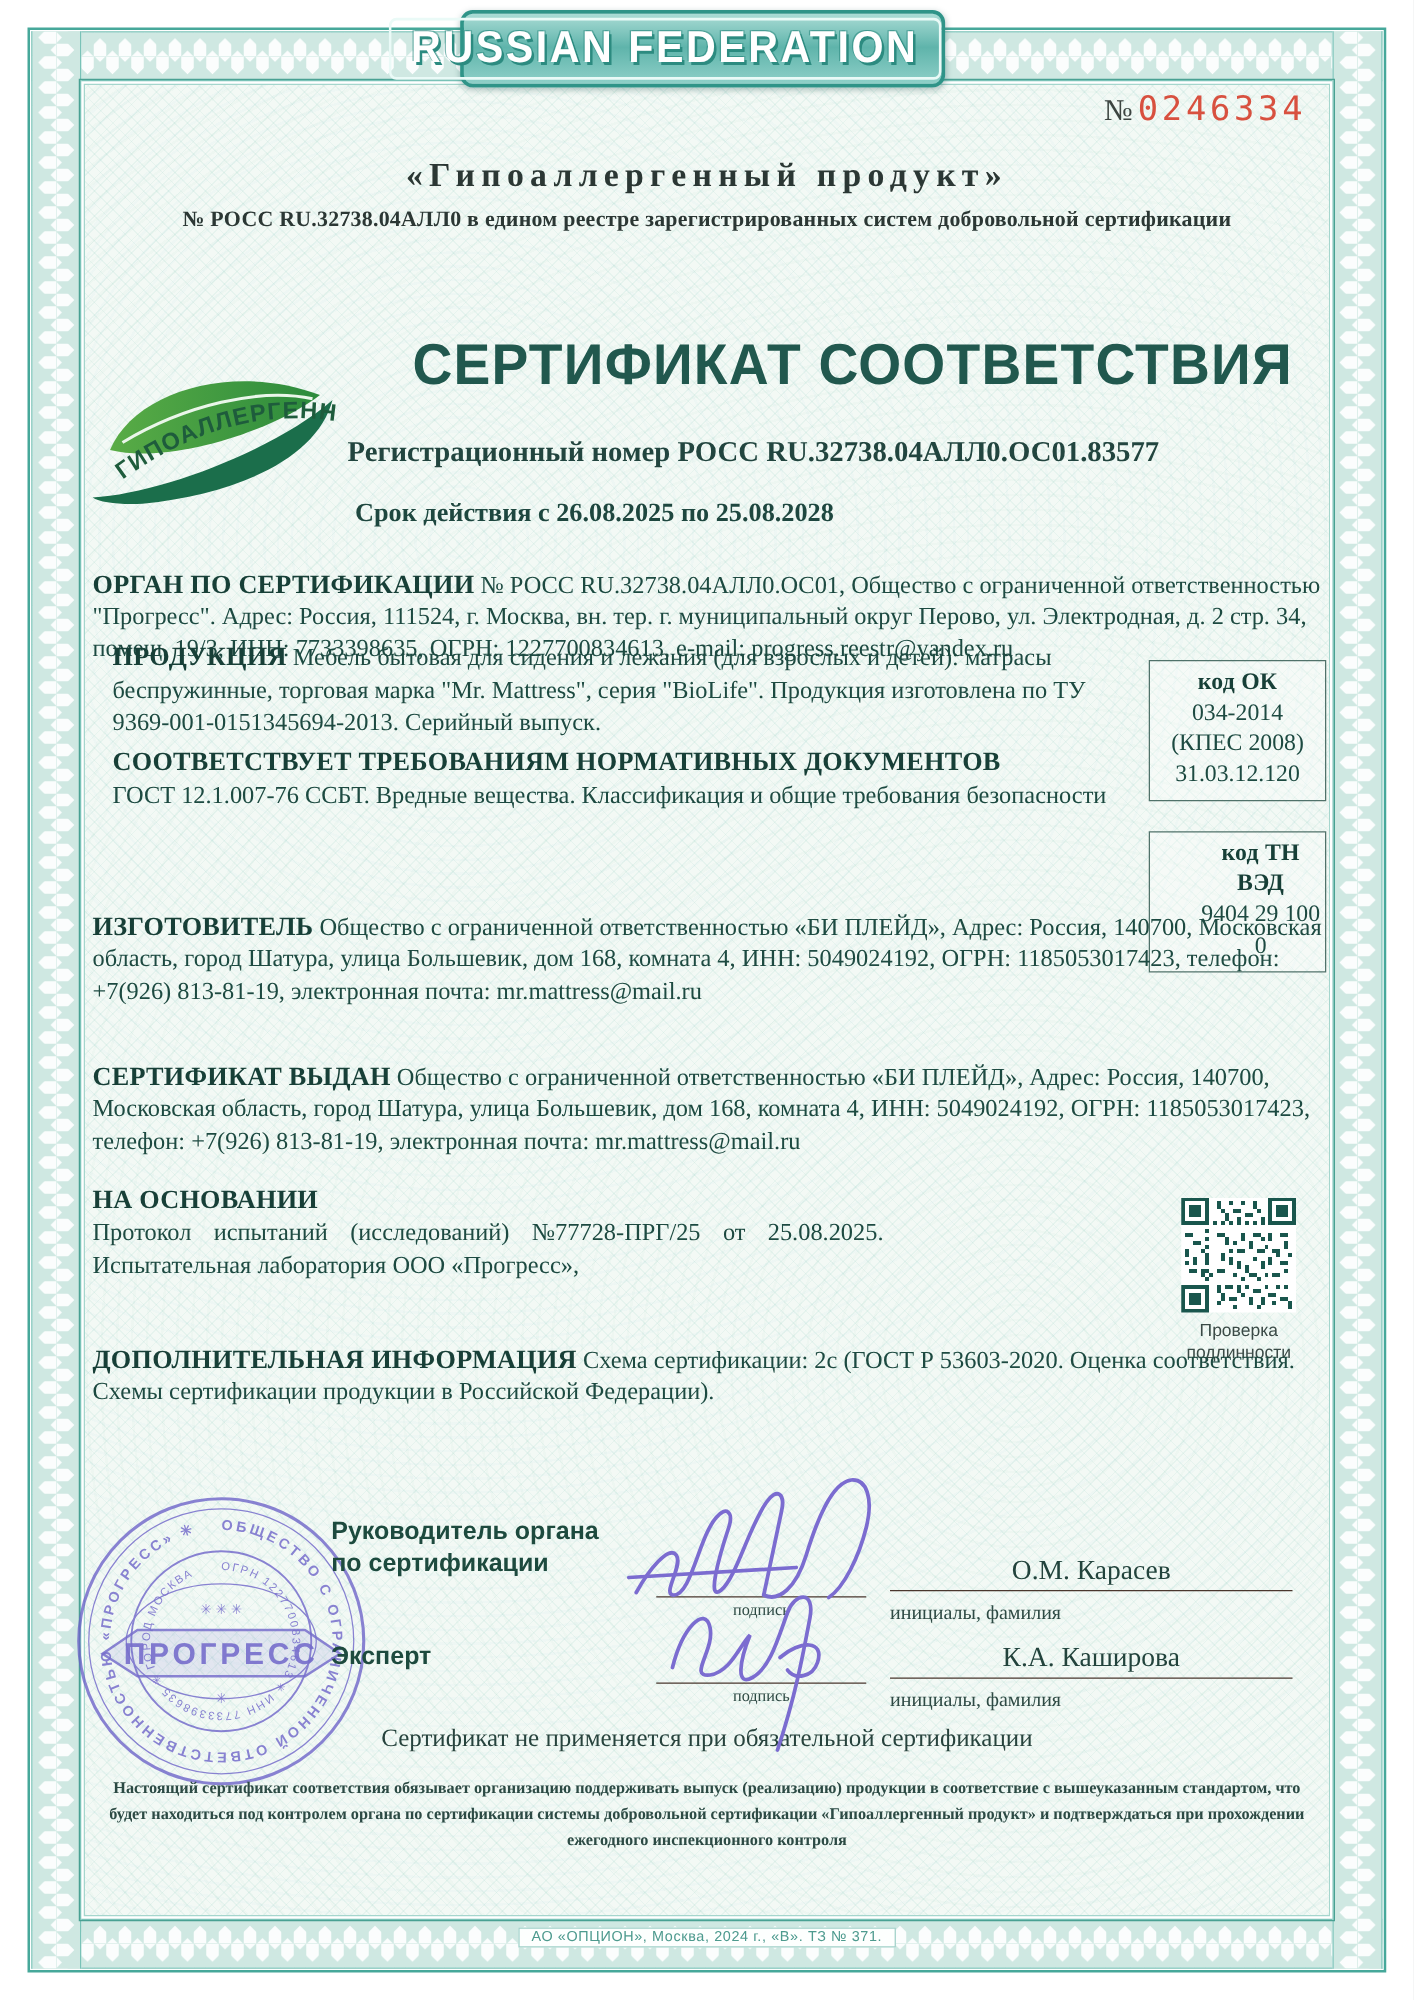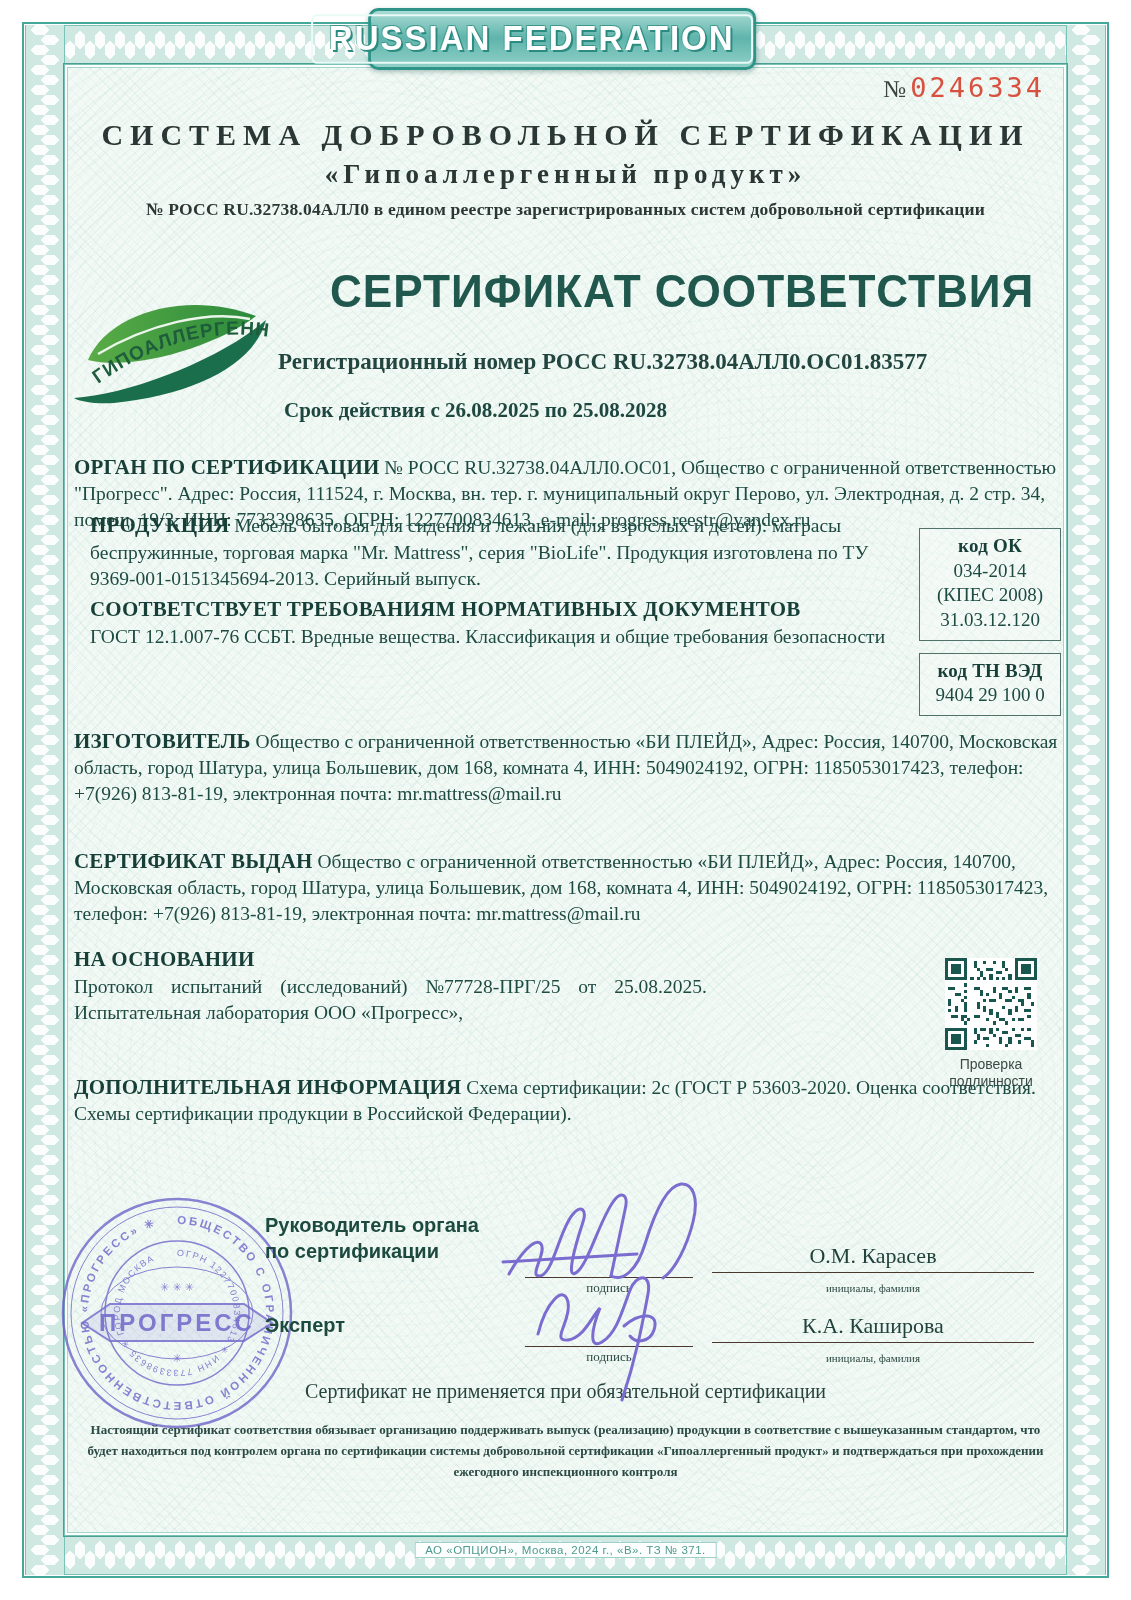--- a/index.html
+++ b/index.html
@@ -79,38 +79,38 @@
   
   .sec { position:absolute; left:74px; right:70px; z-index:4; font-size:19.5px; line-height:1.33; }
   .lbl { font-weight:bold; font-size:21px; color:#173f37; letter-spacing:.2px; }
   .sec-organ { top:434px; }
   .sec-mid { top:512px; display:flex;justify-content:flex-end; }
   .mid-left { width:calc(100% - 158px); padding-right:16px; box-sizing:border-box; }
   .mid-right { width:142px; }
   .cbox { border:1px solid #50726a; text-align:center; padding:5px 3px 7px; color:#1d4a41; font-size:19px; line-height:1.3; background:rgba(255,255,255,.25); }
   .cbox .lbl { font-size:19px; }
   .cbox-ok { margin-top:16px; }
-  .cbox-tn { margin-top:12px; }
+  .cbox-tn { margin-top:24px;padding-left:40px; }
   .sec-compliance-label { display:block; margin-top:4px; }
   .sec-manufacturer { top:708px; }
   .sec-issued { top:828px; }
   .sec-basis { top:946px; display:flex; }
   .basis-left { width:calc(100% - 140px); }
   .basis-right { width:140px; text-align:center; padding-top:12px; }
   .gap-just { word-spacing:13px; }
   .qr { width:92px; height:92px; display:block; margin:0 auto; }
   .qr-label { margin-top:6px; font-family:"Liberation Sans", sans-serif; font-size:14px; line-height:1.2; color:#3a4a46; }
   .sec-additional { top:1054px; }
   
   .role { position:absolute; z-index:4; font-family:Liberation Sans, sans-serif; font-weight:bold; font-size:20px; line-height:1.3; color:#1d4a3e; }
   .role-head { left:265px; top:1212px; width:230px; }
   .role-expert { left:265px; top:1312px; width:230px; }
   .sigline { position:absolute; z-index:4; border-bottom:1.5px solid #4a372e; text-align:center; }
   .sigline .cap { position:absolute; top:3px; left:0; right:0; font-size:13px; color:#2e4a44; }
-  .cap2 { position:absolute; z-index:4; font-size:11px; color:#2e4a44; text-align:center; }
+  .cap2 { position:absolute; z-index:4; font-size:16px; color:#2e4a44; }
   .line-sig1 { left:525px; top:1277px; width:168px; height:0; }
   .line-sig2 { left:525px; top:1346px; width:168px; height:0; }
   .namebox { position:absolute; z-index:4; width:322px; left:712px; text-align:center; border-bottom:1.5px solid #4a372e; font-size:22px; color:#22433c; padding-bottom:3px; }
   .name-head { top:1243px; } .name-expert { top:1313px; }
   .sig-svg { position:absolute; z-index:5; pointer-events:none; }
   .sig1 { left:495px; top:1178px; width:235px; height:112px; }
   .sig2 { left:520px; top:1272px; width:185px; height:130px; }
   .stamp { position:absolute; left:54px; top:1190px; width:246px; height:246px; z-index:3; opacity:.92; }
   
   .foot-note { position:absolute; top:1380px; left:0; right:0; text-align:center; z-index:4; font-weight:normal; font-size:20px; color:#27433d; }
@@ -138,21 +138,20 @@
   <div class="badge">
     <div class="badge-inner">RUSSIAN FEDERATION</div>
   </div>
 
   <div class="cert-num">
     <span class="nm">№</span>
     <span class="val">0246334</span>
   </div>
 
   <div class="hdr">
-    <div class="h1">СИСТЕМА ДОБРОВОЛЬНОЙ СЕРТИФИКАЦИИ</div>
     <div class="h2">«Гипоаллергенный продукт»</div>
     <div class="h3">№ РОСС RU.32738.04АЛЛ0 в едином реестре зарегистрированных систем добровольной сертификации</div>
   </div>
 
   <div class="doc-title">СЕРТИФИКАТ СООТВЕТСТВИЯ</div>
 
   <svg class="logo" viewBox="0 0 202 128">
     <defs>
       <linearGradient id="leafGrad" x1="0" y1="0" x2="1" y2="0">
         <stop offset="0" stop-color="#59ac46"></stop>

